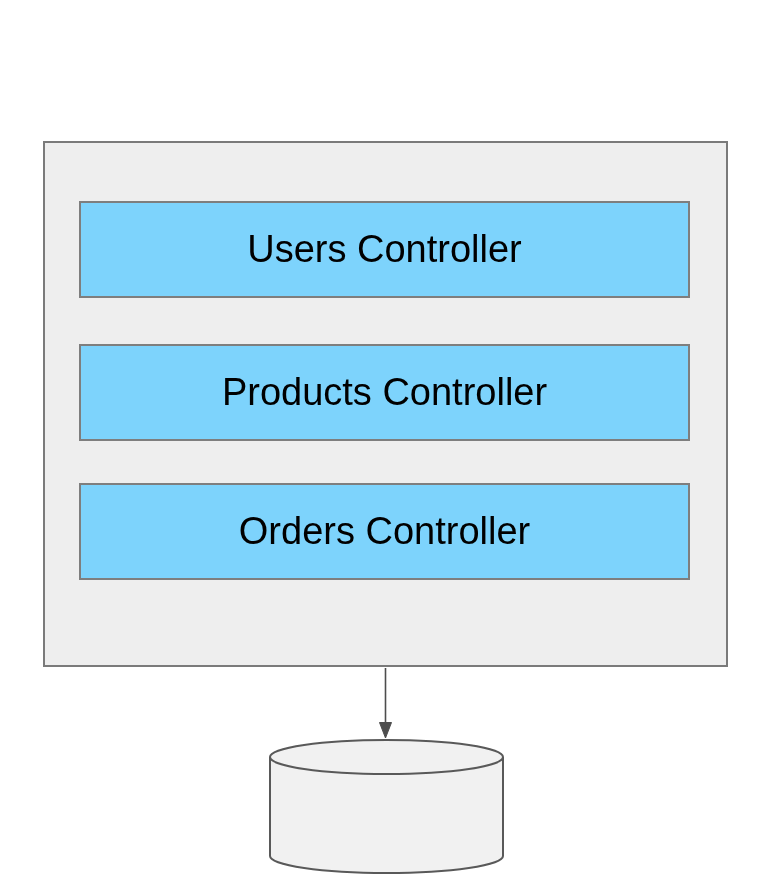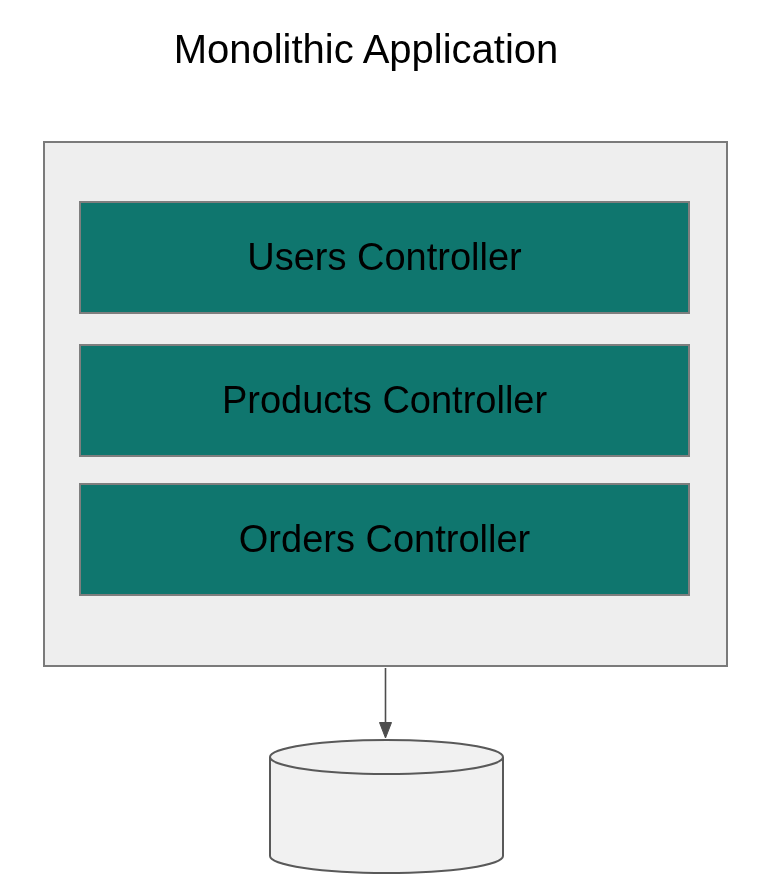--- a/index.html
+++ b/index.html
@@ -27,22 +27,22 @@
   .outer-box {
     position: absolute;
     left: 43px; top: 141px;
     width: 685px; height: 526px;
     background: #eeeeee;
     border: 2px solid #7a7a7a;
   }
   .controller-box {
     position: absolute;
     left: 34px;
-    width: 611px; height: 113px;
-    background: #0f766e;
+    width: 611px; height: 97px;
+    background: #7dd3fc;
     border: 2px solid #7e7e7e;
     display: flex;
     align-items: center;
     justify-content: center;
     font-size: 38px;
     color: #000000;
     white-space: nowrap;
   }
   .controller-box.b1 { top: 58px; }
   .controller-box.b2 { top: 201px; }
@@ -52,21 +52,20 @@
     left: 0; top: 0;
     width: 772px; height: 889px;
     pointer-events: none;
   }
 </style>
 </head>
 <body>
 
 <div class="diagram">
 
-  <div class="diagram-title">Monolithic Application</div>
 
   <div class="outer-box">
 
     <div class="controller-box b1">
       <span>Users Controller</span>
     </div>
 
     <div class="controller-box b3">
       <span>Orders Controller</span>
     </div>

